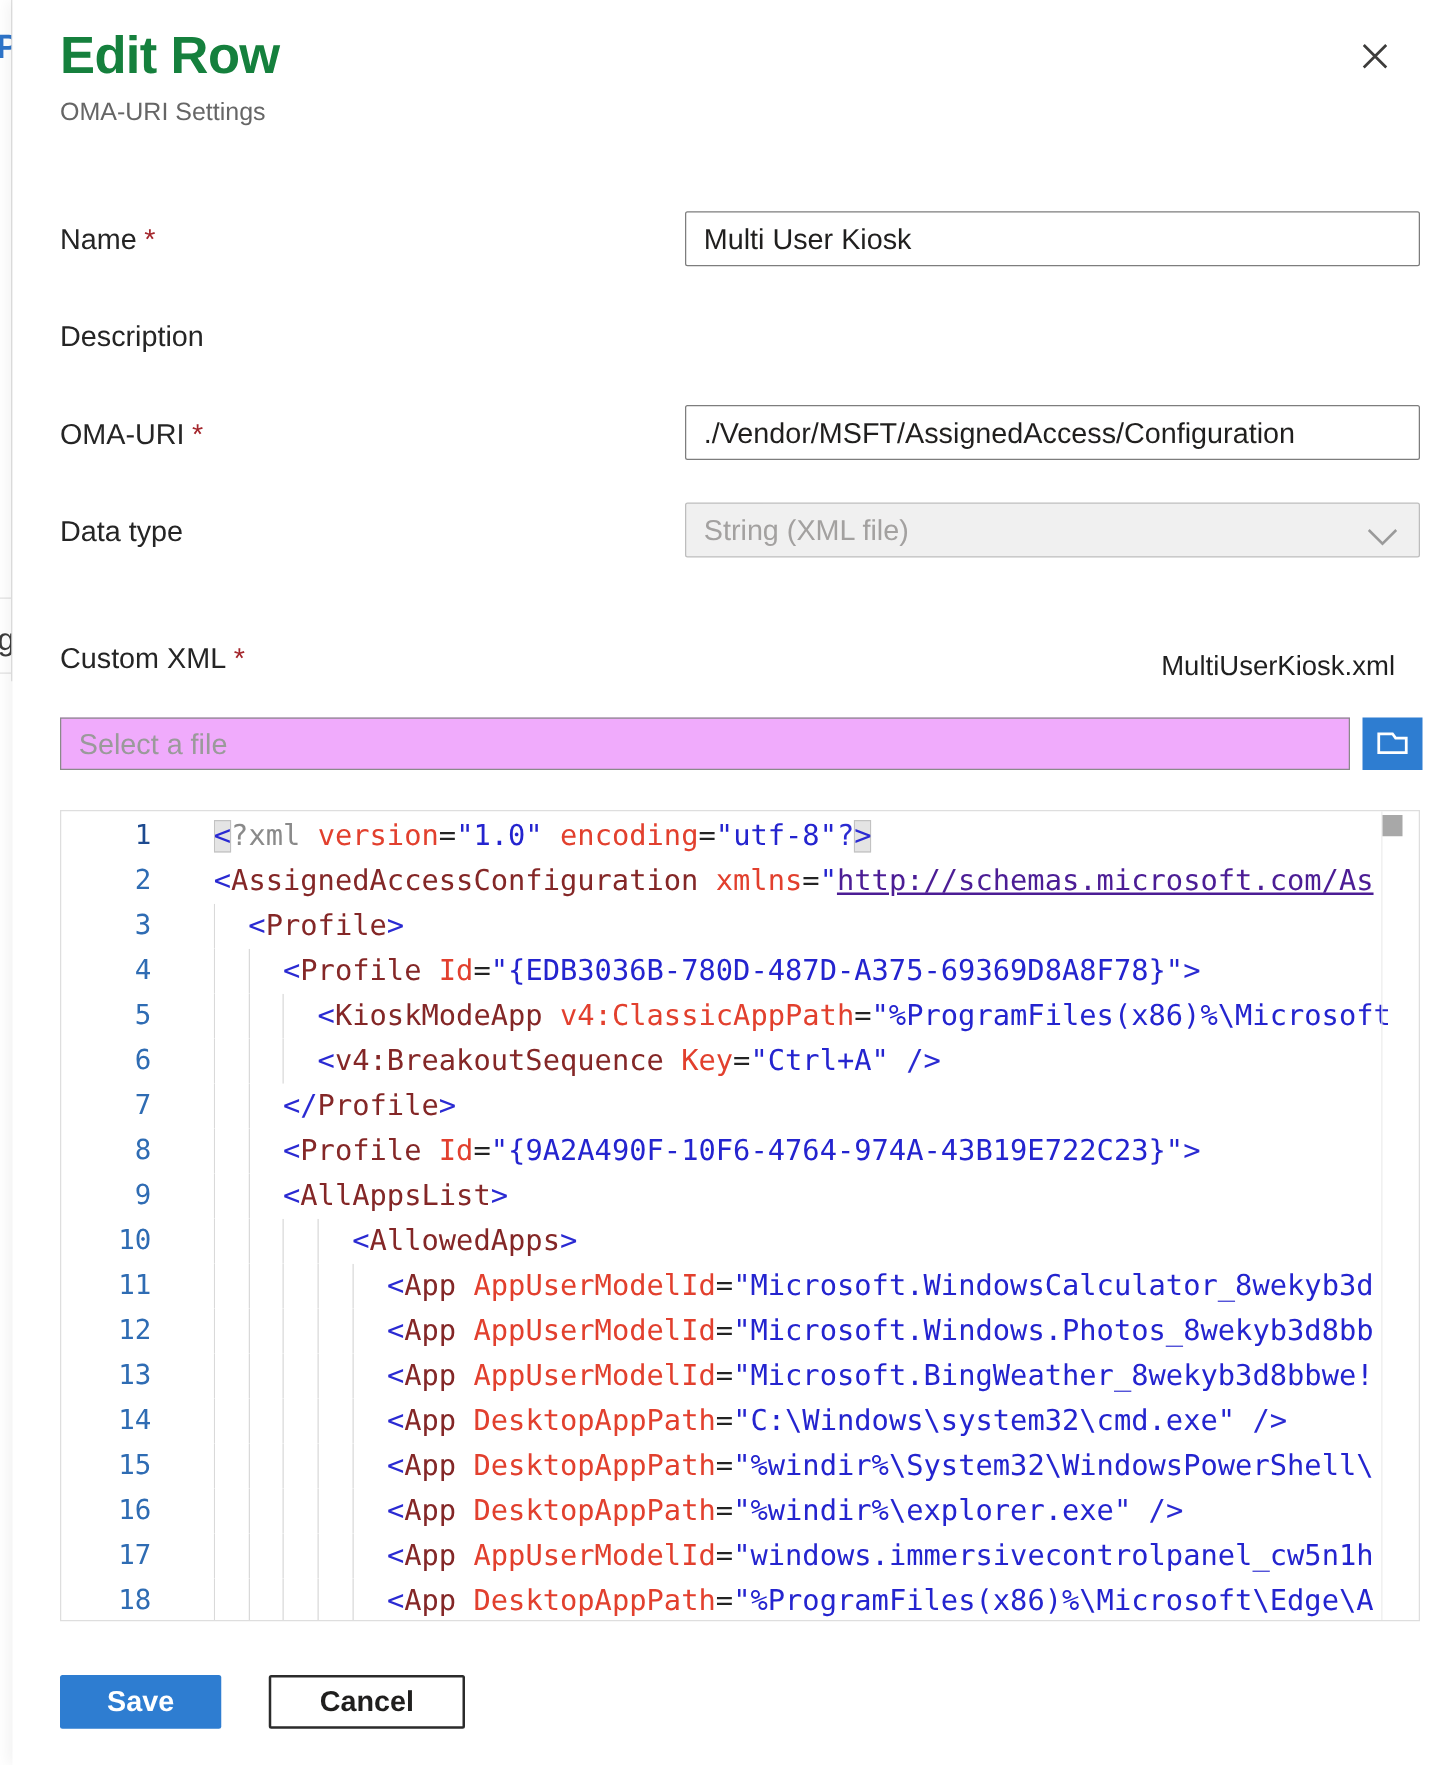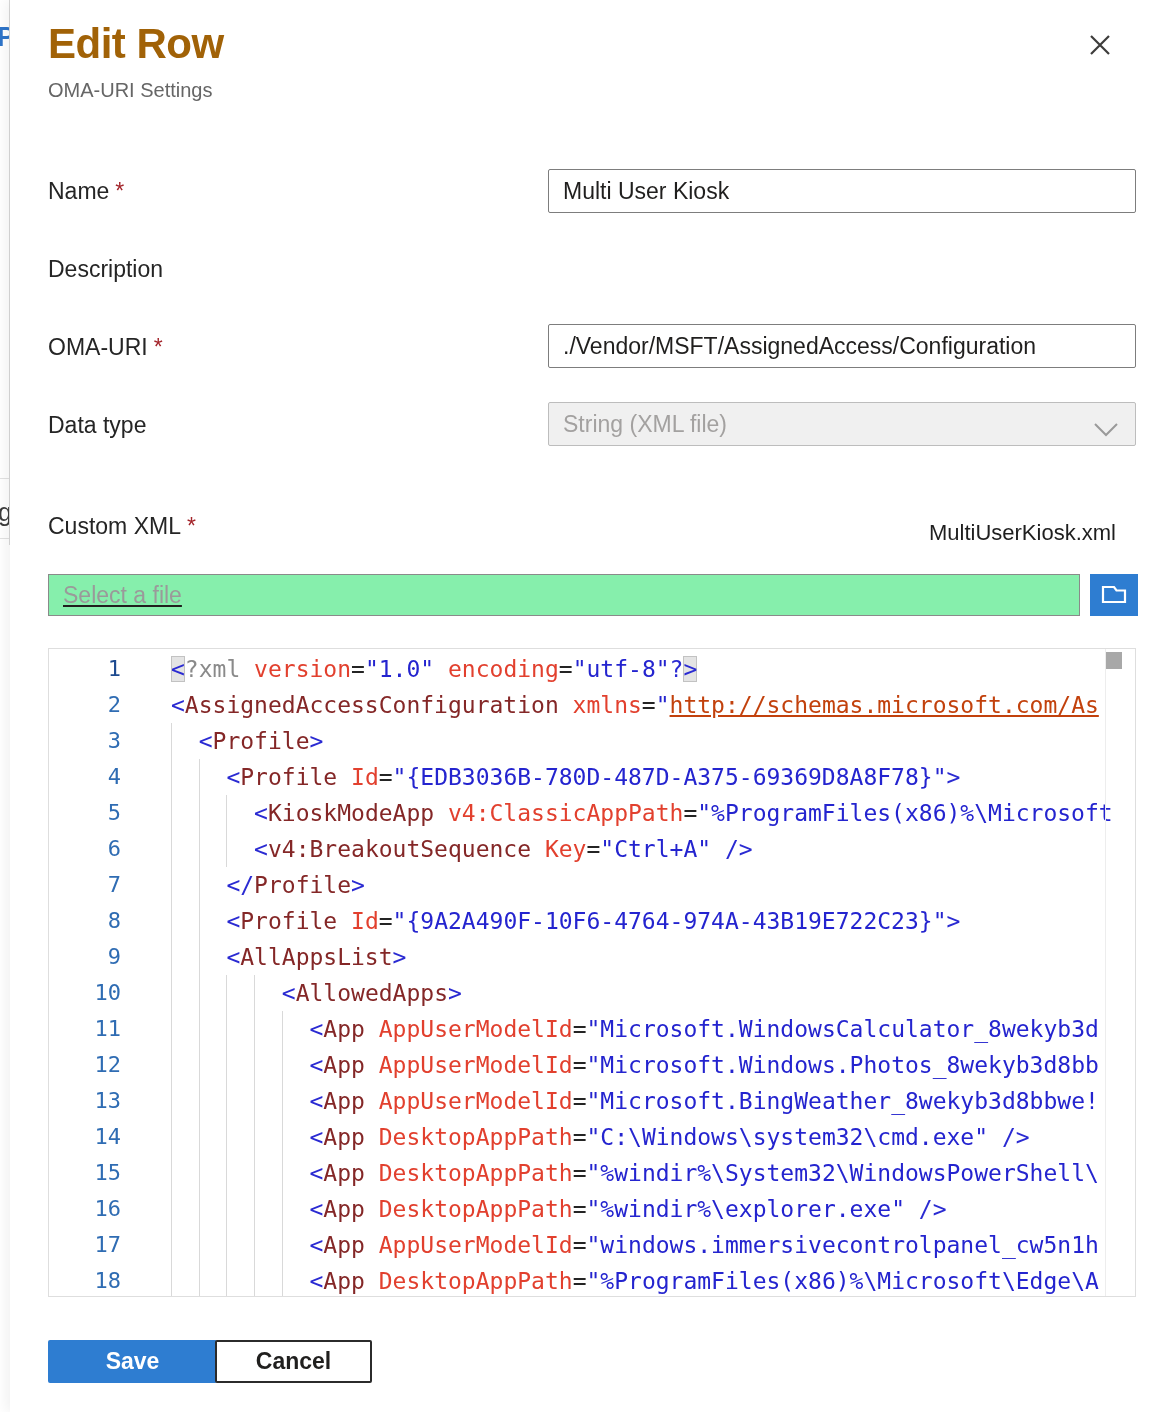--- a/index.html
+++ b/index.html
@@ -7,62 +7,62 @@
   #stage { position:relative; width:1156px; height:1412px; overflow:hidden; background:#fff; }
 
   
   #left-strip { position:absolute; left:0; top:0; width:10px; height:545px; background:#fff; border-right:1px solid #d9d9d9; overflow:hidden; z-index:1; }
   .strip-frag-top { position:absolute; left:-3px; top:22px; font-size:27px; font-weight:700; color:#2e74c9; }
   .strip-frag-mid { position:absolute; left:-2px; top:498px; font-size:25px; color:#3c3c3c; }
   .strip-line { position:absolute; left:0; width:10px; height:1px; background:#e2e2e2; }
 
   #panel { position:absolute; left:10px; top:0; width:1146px; height:1412px; background:#fff; box-shadow:-4px 0 12px rgba(0,0,0,0.06); z-index:2; }
 
-  .page-title { position:absolute; left:38px; top:20px; font-size:42px; font-weight:700; color:#a16207; letter-spacing:-0.5px; }
+  .page-title { position:absolute; left:38px; top:20px; font-size:42px; font-weight:700; color:#15803d; letter-spacing:-0.5px; }
   .page-subtitle { position:absolute; left:38px; top:79px; font-size:20px; color:#666666; }
 
   .close-btn { position:absolute; left:1068px; top:24px; width:44px; height:44px; background:transparent; border:none; cursor:pointer; display:flex; align-items:center; justify-content:center; }
 
   .field-label { position:absolute; left:38px; font-size:23px; color:#252525; }
   .req { color:#a4262c; margin-left:6px; font-size:23px; }
 
   .txt-input { position:absolute; left:538px; width:588px; height:44px; border:1px solid #7d7d7d; border-radius:2px; background:#fff; font-family:"Liberation Sans", sans-serif; font-size:23px; color:#201f1e; padding:0 14px; outline:none; }
   .txt-input::placeholder { color:#7a7a7a; opacity:1; }
 
   .dd-disabled { position:absolute; left:538px; width:588px; height:44px; border:1px solid #bdbdbd; border-radius:2px; background:#f0f0f0; font-size:23px; color:#a3a1a0; padding:0 14px; display:flex; align-items:center; }
   .dd-chevron { position:absolute; right:16px; top:14px; }
 
   .customxml-label { position:absolute; left:38px; top:513px; font-size:23px; color:#252525; }
   .filename { position:absolute; right:40px; top:520px; font-size:22px; color:#1f1f1f; }
 
-  .file-input { position:absolute; left:38px; top:574px; width:1032px; height:42px; border:1px solid #8a8a8a; background:#86efac; font-family:"Liberation Sans", sans-serif; font-size:23px; color:#201f1e; padding:0 14px; outline:none;text-decoration:underline; }
+  .file-input { position:absolute; left:38px; top:574px; width:1032px; height:42px; border:1px solid #8a8a8a; background:#f0abfc; font-family:"Liberation Sans", sans-serif; font-size:23px; color:#201f1e; padding:0 14px; outline:none; }
   .file-input::placeholder { color:#9a9a9a; opacity:1; }
   .folder-btn { position:absolute; left:1080px; top:574px; width:48px; height:42px; background:#2e7dd1; border:none; cursor:pointer; display:flex; align-items:center; justify-content:center; }
 
   
   #editor { position:absolute; left:38px; top:648px; width:1088px; height:649px; border:1px solid #dedede; background:#fff; overflow:hidden; font-family:"DejaVu Sans Mono", monospace; font-size:23px; }
   #code-lines { position:relative; padding-top:2px; }
   .cm-line { display:flex; height:36px; line-height:36px; }
   .cm-gutter { width:122px; flex:none; text-align:right; padding-right:50px; color:#2f6cb3; font-size:22px; }
   .cm-gutter.active { color:#1d4a8f; }
   .cm-code { flex:1; position:relative; overflow:hidden; white-space:pre; }
   .cm-guide { position:absolute; top:0; bottom:0; width:1px; background:#d9d9d9; }
   .cm-text { display:block; position:relative; }
   .tk-b { color:#2a2ad2; }
   .tk-t { color:#842727; }
   .tk-a { color:#e2402e; }
   .tk-e { color:#242424; }
   .tk-s { color:#2424cf; }
-  .tk-l { color:#c2410c; text-decoration:underline;text-align:center; }
+  .tk-l { color:#4c1d95; text-decoration:underline;text-align:center; }
   .tk-m { color:#8a8a8a; }
   .tk-hb { color:#2a2ad2; background:#e4e4e4; box-shadow:inset 0 0 0 1px #c2c2c2; }
   .scroll-track { position:absolute; top:0; bottom:0; right:29px; width:1px; background:#ededed; }
   .scroll-thumb { position:absolute; top:3px; right:13px; width:16px; height:17px; background:#a8a8a8; }
 
-  .save-btn { position:absolute; left:38px; top:1340px; width:169px; height:43px; background:#2e7dd1; color:#fff; border:none; border-radius:2px; font-family:"Liberation Sans", sans-serif; font-size:23px; font-weight:700; cursor:pointer; }
+  .save-btn { position:absolute; left:38px; top:1340px; width:129px; height:43px; background:#2e7dd1; color:#fff; border:none; border-radius:2px; font-family:"Liberation Sans", sans-serif; font-size:23px; font-weight:700; cursor:pointer; }
   .cancel-btn { position:absolute; left:205px; top:1340px; width:157px; height:43px; background:#fff; color:#201f1e; border:2px solid #2b2b2b; border-radius:2px; font-family:"Liberation Sans", sans-serif; font-size:23px; font-weight:700; cursor:pointer;text-align:center; }
 </style>
 </head>
 <body>
 
 <div id="stage">
 
   <div id="left-strip">
     <div class="strip-frag-top">P</div>
     <div class="strip-line" style="top:478px"></div>

